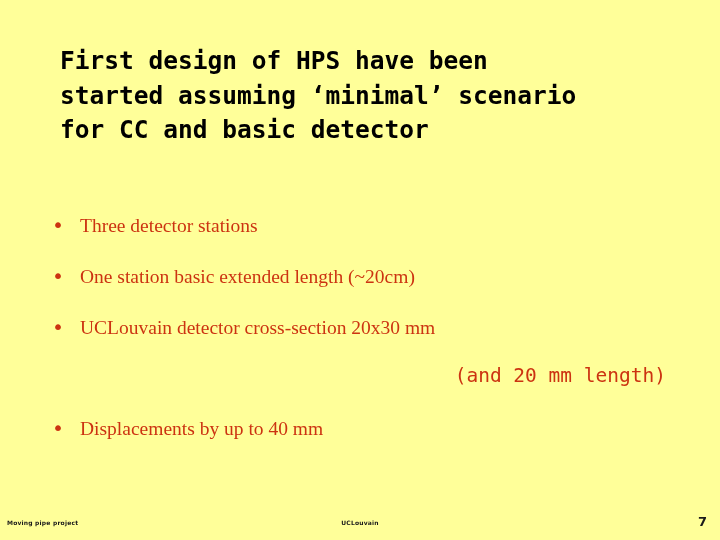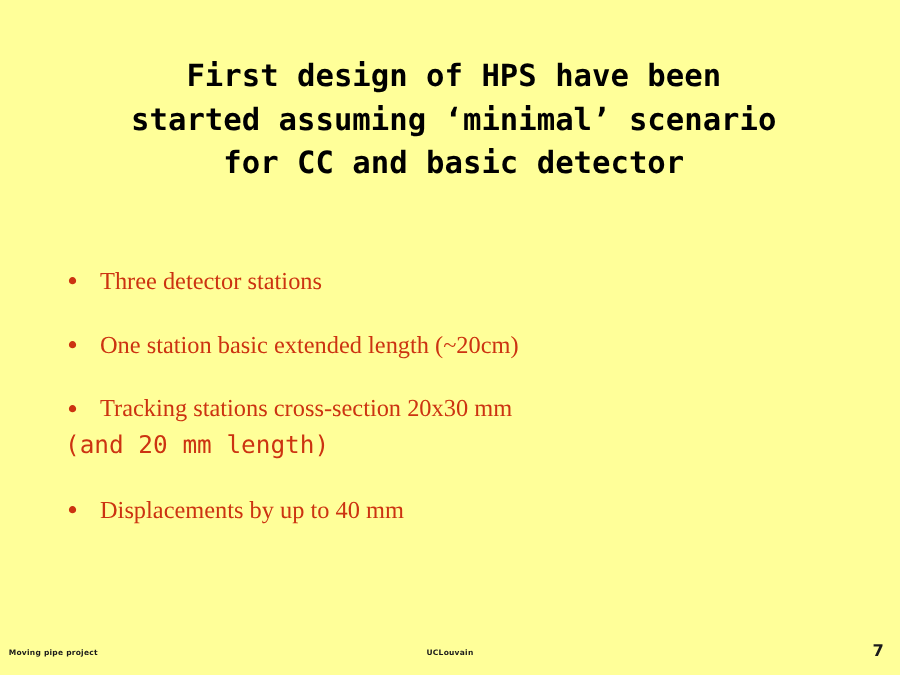--- a/index.html
+++ b/index.html
@@ -17,24 +17,23 @@
     position: relative;
     width: 720px;
     height: 540px;
     background: #ffff99;
     box-sizing: border-box;
   }
 
   
   .title-block {
     position: absolute;
-    left: 48px;
+    left: 60px;
     top: 44px;
     width: 630px;
-    text-align: center;
   }
   .title-line {
     font-family: "DejaVu Sans Mono", monospace;
     font-weight: bold;
     font-size: 24.5px;
     line-height: 34.5px;
     color: #000000;
     letter-spacing: 0px;
     white-space: pre;
   }
@@ -69,22 +68,24 @@
     font-size: 19.5px;
     line-height: 27px;
     color: #cc3311;
     white-space: pre;
   }
   .bullet-cont {
     font-family: "DejaVu Sans Mono", monospace;
     font-size: 19.5px;
     line-height: 30px;
     color: #cc3311;
+    text-align: right;
     padding-right: 26px;
     white-space: pre;
+    margin-top: 20px;
   }
 
   
   .footer {
     position: absolute;
     left: 0;
     bottom: 0;
     width: 720px;
     height: 30px;
   }
@@ -147,21 +148,21 @@
     <div class="bullet-item">
       <div class="bullet-row">
         <span class="bullet-marker">•</span>
         <span class="bullet-text">One station basic extended length (~20cm)</span>
       </div>
     </div>
 
     <div class="bullet-item">
       <div class="bullet-row">
         <span class="bullet-marker">•</span>
-        <span class="bullet-text">Tracking stations cross-section 20x30 mm</span>
+        <span class="bullet-text">UCLouvain detector cross-section 20x30 mm</span>
       </div>
       <div class="bullet-cont">(and 20 mm length)</div>
     </div>
 
     <div class="bullet-item">
       <div class="bullet-row">
         <span class="bullet-marker">•</span>
         <span class="bullet-text">Displacements by up to 40 mm</span>
       </div>
     </div>

